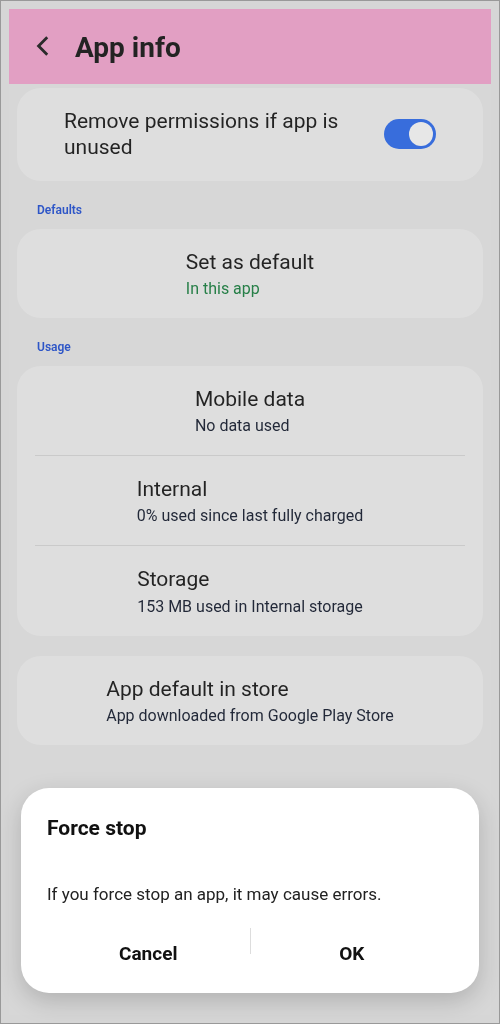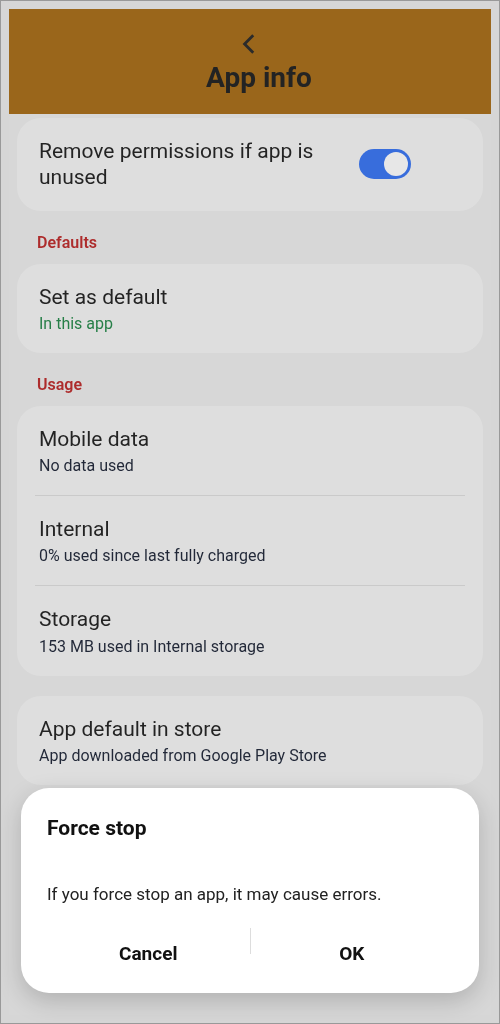--- a/index.html
+++ b/index.html
@@ -8,42 +8,41 @@
 
   .screen {
     position: absolute; inset: 8px;
     background: #ececec;
     display: flex; flex-direction: column;
   }
 
   .header {
     display: flex; align-items: center;
     padding: 22px 22px 20px 22px;
-    background: #a16207;
-    flex-direction: column;
+    background: #f9a8d4;
   }
   .back-icon svg { width: 26px; height: 26px; stroke: #1a1a1a; stroke-width: 2.6; fill: none; }
   .title { font-size: 28px; font-weight: 700; margin-left: 18px; color: #111; }
 
   .card {
     background: #f5f5f5;
     border-radius: 24px;
     margin: 4px 8px;
     padding: 0;
   }
   .row {
-    display: flex; align-items: center; justify-content: flex-start;
+    display: flex; align-items: center; justify-content: center;
     padding: 20px 22px;
   }
   .row-text { font-size: 21px; color: #111; line-height: 1.25; }
   .sub-text { font-size: 16px; color: #0f172a; margin-top: 4px; }
   .link-text { font-size: 16px; color: #15803d; margin-top: 4px; }
 
   .section-label {
-    font-size: 16px; font-weight: 600; color: #b91c1c;
+    font-size: 12px; font-weight: 600; color: #1d4ed8;
     padding: 18px 28px 8px 28px;
   }
 
   .toggle {
     width: 52px; height: 30px; border-radius: 15px;
     background: #2a6bf2; position: relative; flex-shrink: 0;
   }
   .toggle .knob {
     position: absolute; right: 3px; top: 3px; width: 24px; height: 24px;
     border-radius: 50%; background: #fff;

